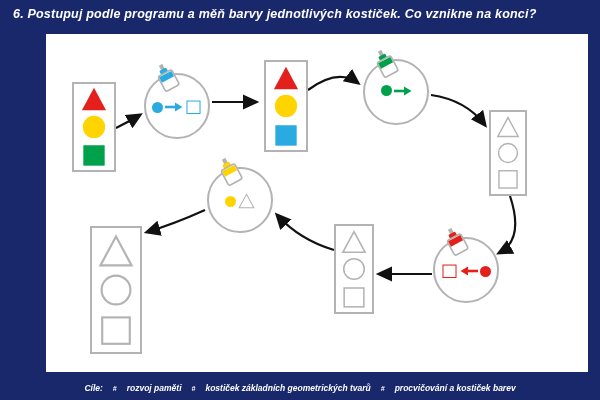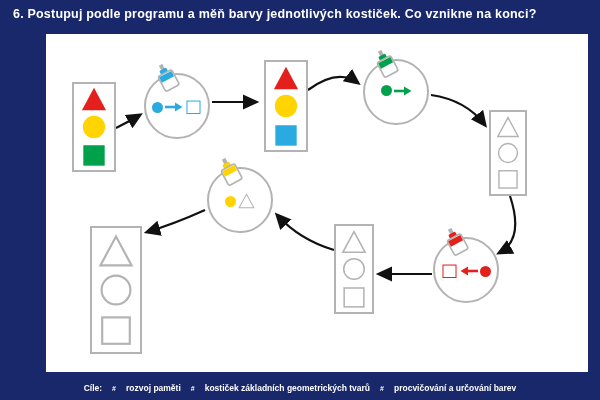--- a/index.html
+++ b/index.html
@@ -3,21 +3,21 @@
 <meta charset="utf-8">
 <style>
   html,body{margin:0;padding:0;}
   body{
     width:600px;height:400px;
     background:#19276b;
     font-family:"Liberation Sans", sans-serif;
     position:relative;
     overflow:hidden;
   }
-  .page{position:absolute;inset:0;}
+  .page{position:absolute;inset:0;font-style:italic;}
   .title{
     position:absolute;left:13px;top:7px;right:8px;
     color:#ffffff;font-size:12.5px;font-weight:bold;letter-spacing:.2px;
     white-space:nowrap;
   }
   .panel{
     position:absolute;left:46px;top:34px;width:542px;height:338px;
     background:#ffffff;
   }
   .flow-svg{position:absolute;left:0;top:0;width:542px;height:338px;}
@@ -204,17 +204,17 @@
   </div>
 
   <div class="footer">
     <span>Cíle:</span>
     <span style="display:flex;gap:10px;align-items:center;">
         <span class="bullet">#</span>
         <span>rozvoj paměti</span>
         <span class="bullet">#</span>
         <span>kostiček základních geometrických tvarů</span>
         <span class="bullet">#</span>
-        <span>procvičování a určování barev</span>
+        <span>procvičování a kostiček barev</span>
       </span>
   </div>
 
 </div>
 
 </body></html>

